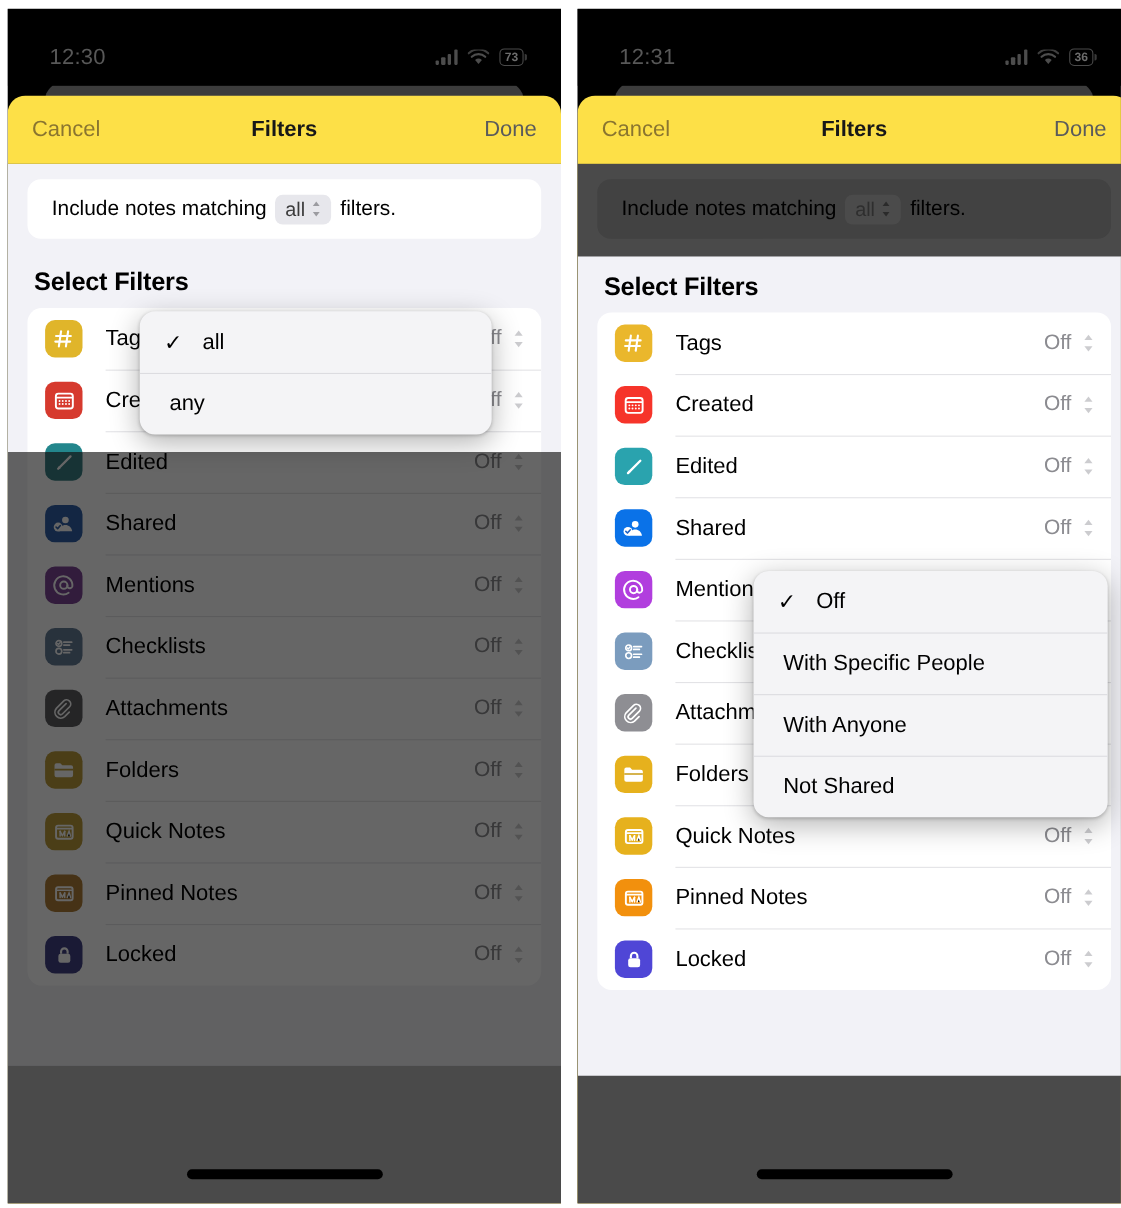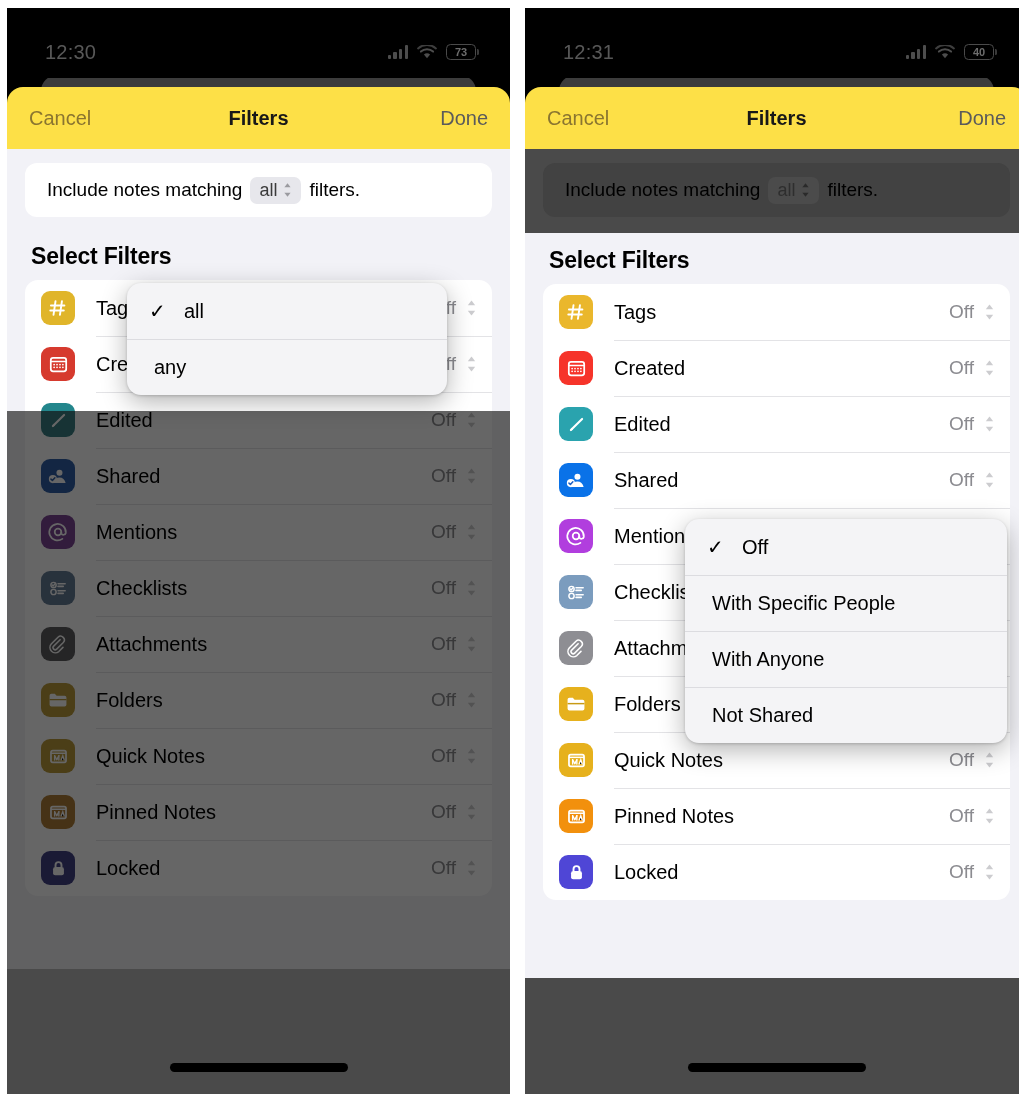--- a/index.html
+++ b/index.html
@@ -53,21 +53,21 @@
   .sig i:nth-child(1){ height: 4px; }
   .sig i:nth-child(2){ height: 7px; }
   .sig i:nth-child(3){ height: 10.5px; }
   .sig i:nth-child(4){ height: 14px; }
 
   .wifi { position: relative; width: 20px; height: 15px; }
   .wifi svg { display:block; }
 
   .batt {
     position: relative;
-    width: 30px; height: 16px;
+    width: 22px; height: 16px;
     border: 1.6px solid #4a4a4a;
     border-radius: 4.5px;
     display: flex; align-items: center; justify-content: center;
   }
   .batt::after {
     content:""; position:absolute; right:-4px; top: 4.2px;
     width: 2.2px; height: 6px; background:#3a3a3a; border-radius:0 1.5px 1.5px 0;
   }
   .batt span { font-size: 11px; font-weight: 700; color: #6d6d6d; line-height:1; }
 
@@ -586,21 +586,21 @@
             <i></i>
           </div>
         <div class="wifi">
           <svg viewBox="0 0 20 15" width="20" height="15">
             <path d="M10 13.2 L6.9 9.6 A4.7 4.7 0 0 1 13.1 9.6 Z" fill="#4d4d4d"></path>
             <path d="M3.9 6.6 A9 9 0 0 1 16.1 6.6" stroke="#4d4d4d" stroke-width="2" fill="none" stroke-linecap="round"></path>
             <path d="M1.1 3.4 A13.4 13.4 0 0 1 18.9 3.4" stroke="#3e3e3e" stroke-width="2" fill="none" stroke-linecap="round"></path>
           </svg>
         </div>
         <div class="batt">
-          <span>40</span>
+          <span>36</span>
         </div>
       </div>
     </div>
 
     <div class="sheet-behind"></div>
 
     <div class="sheet">
 
       <div class="navbar">
         <div class="nav-cancel">Cancel</div>

